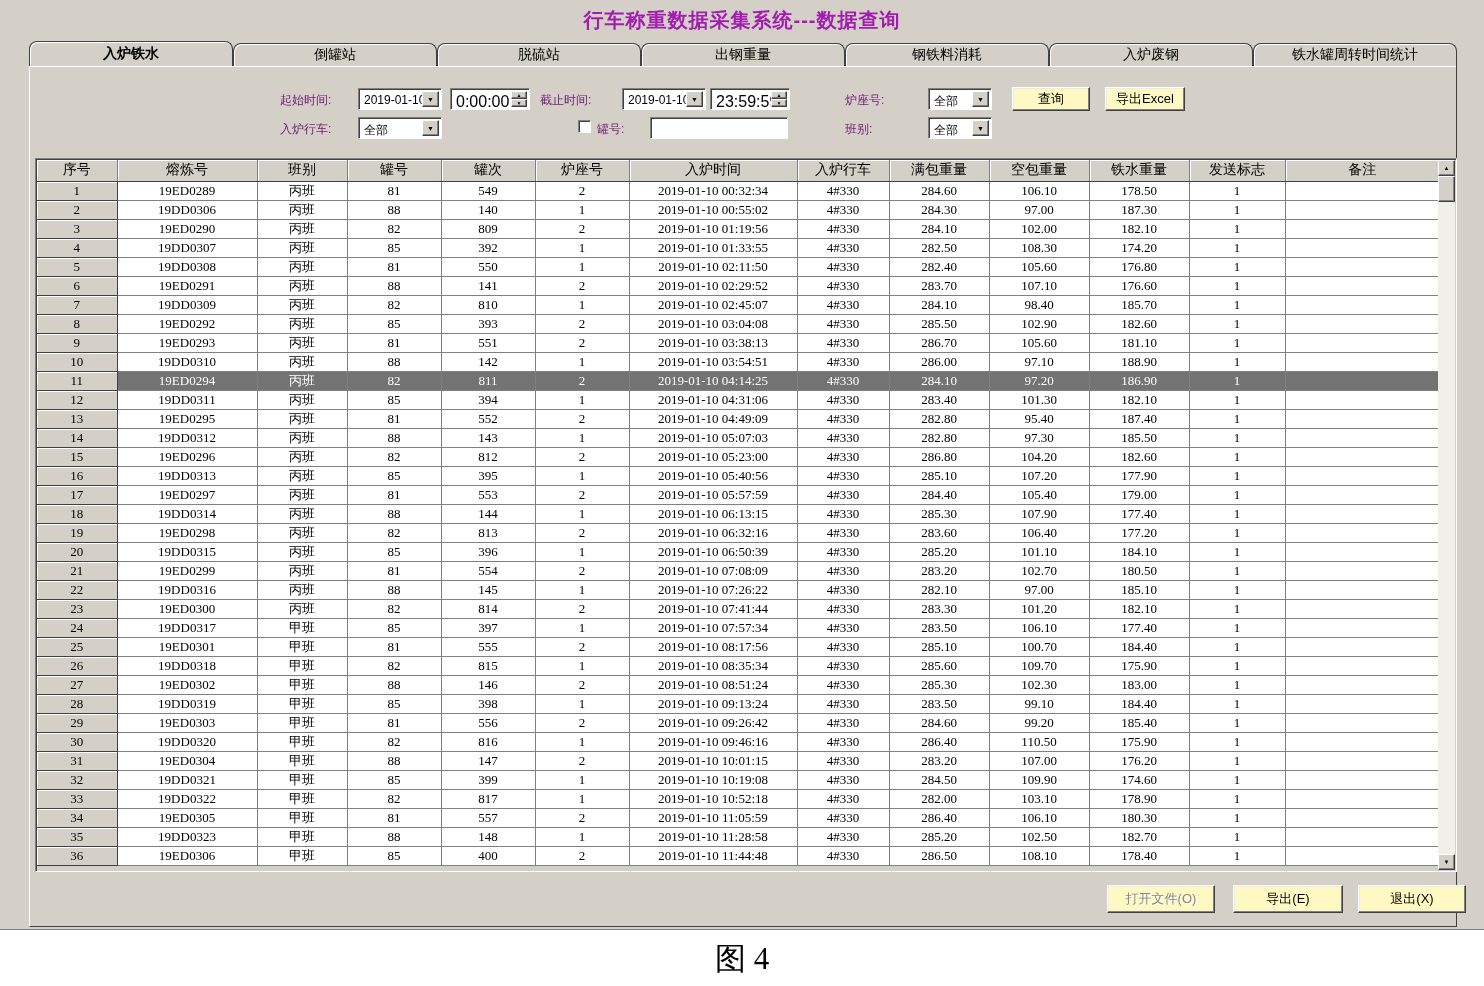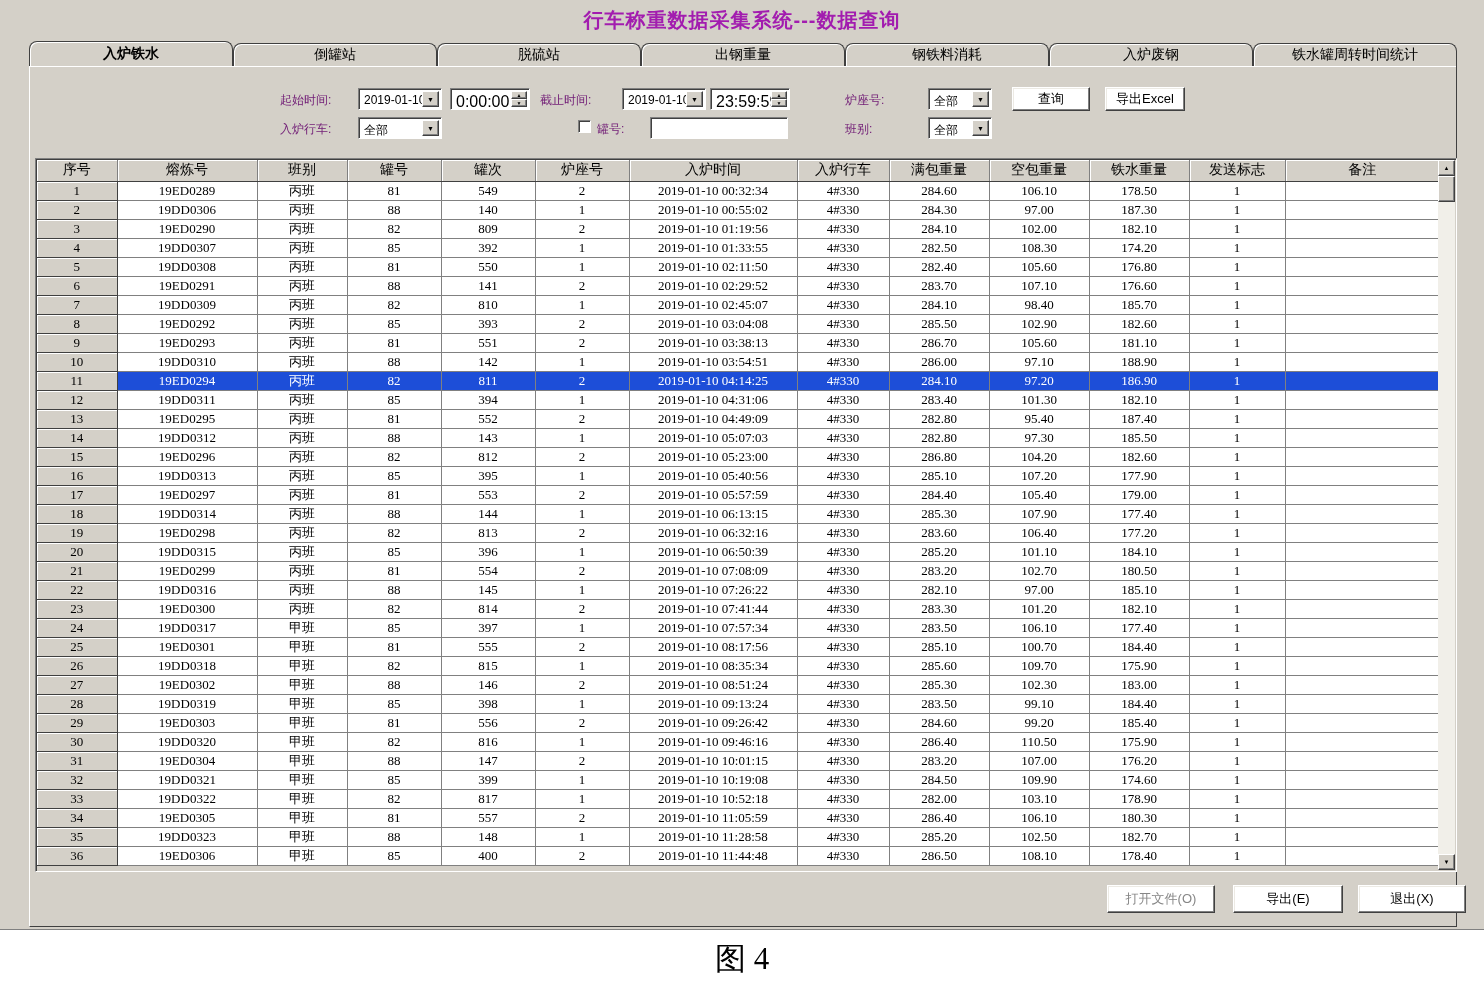--- a/index.html
+++ b/index.html
@@ -43,21 +43,21 @@
   .spin .val { position:absolute; left:5px; top:4px; font-size:16px; white-space:nowrap; }
   .spin .up   { right:2px; top:2px;  width:16px; height:8px; font-size:5px; }
   .spin .down { right:2px; top:10px; width:16px; height:8px; font-size:5px; }
 
   .checkbox { position:absolute; width:13px; height:13px; background:#ffffff;
               border:1px solid; border-color:#808080 #ffffff #ffffff #808080;
               box-shadow:inset 1px 1px 0 #404040; }
   .text-input { position:absolute; height:22px; font-size:13px; padding:2px 4px;
                 font-family:"Liberation Sans",sans-serif; outline:none; }
 
-  .btn { position:absolute; background:#ffffff; border:1px solid;
+  .btn { position:absolute; background:#fef9c3; border:1px solid;
          border-color:#ffffff #404040 #404040 #ffffff;
          box-shadow:inset -1px -1px 0 #808080, inset 1px 1px 0 #ECEAE4;
          display:flex; align-items:center; justify-content:center;
          font-size:13px; color:#000; cursor:default; }
   .btn.disabled { color:#868686; text-shadow:1px 1px 0 #ffffff; }
 
   
   .gridwrap { position:absolute; left:35px; top:158px; width:1422px; height:714px;
               border:1px solid; border-color:#808080 #ffffff #ffffff #808080;
               box-shadow:inset 1px 1px 0 #404040; background:#D4D0C8; overflow:hidden; }
@@ -66,21 +66,21 @@
                font-family:"Liberation Serif", serif; font-size:13px; }
   table.grid th { height:21px; background:#D4D0C8; font-weight:normal; font-size:14px;
                   border-right:1px solid #808080; border-bottom:1px solid #404040;
                   box-shadow:inset 1px 1px 0 #ffffff; overflow:hidden; white-space:nowrap; }
   table.grid td { height:19px; background:#ffffff; text-align:center;
                   border-right:1px solid #808080; border-bottom:1px solid #808080;
                   overflow:hidden; white-space:nowrap; }
   table.grid td.rowhead { background:#D4D0C8;
                   border-right:1px solid #404040; border-bottom:1px solid #404040;
                   box-shadow:inset 1px 1px 0 #ffffff; }
-  table.grid tr.selected td { background:#1d4ed8; color:#ffffff; }
+  table.grid tr.selected td { background:#737373; color:#ffffff; }
   table.grid tr.selected td.rowhead { background:#D4D0C8; color:#000; }
 
   .vscroll { position:absolute; right:1px; top:1px; bottom:1px; width:17px;
              background:#F1EFE9; }
   .vscroll .sb { position:absolute; left:0; width:17px; height:16px; background:#D4D0C8;
                  border:1px solid; border-color:#ffffff #404040 #404040 #ffffff;
                  box-shadow:inset -1px -1px 0 #808080;
                  display:flex; align-items:center; justify-content:center; font-size:6px; }
   .vscroll .sb.top { top:0; }
   .vscroll .sb.bottom { bottom:0; }

